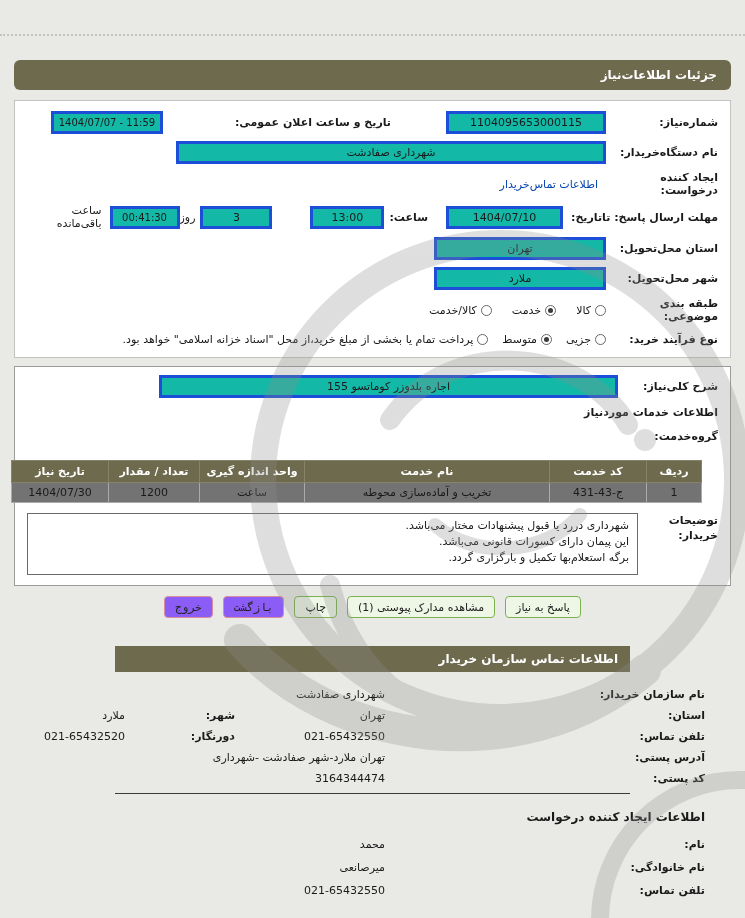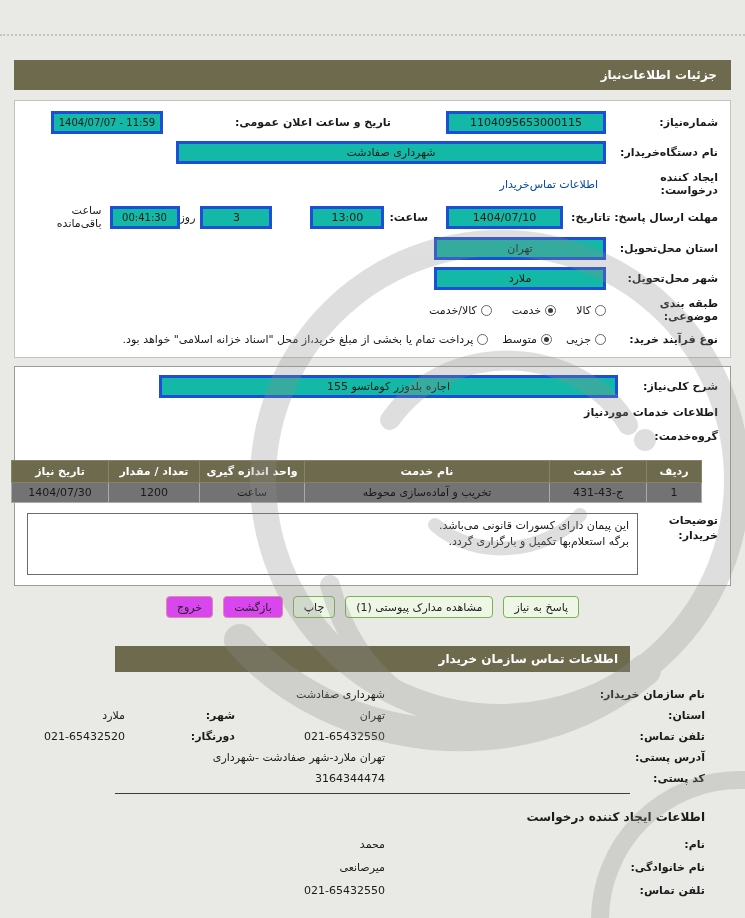--- a/index.html
+++ b/index.html
@@ -6,21 +6,21 @@
   body{
     width:745px;height:918px;position:relative;overflow:hidden;
     background:#e9e9e6;
     font-family:"DejaVu Sans",sans-serif;
     font-size:11px;color:#1a1a1a;direction:rtl;
   }
   .top-dotted{margin-top:34px;border-top:2px dotted #c4c4c4;height:0;}
   .title-bar{
     margin:24px 14px 0;height:30px;line-height:30px;
     background:#6e6a4e;color:#fff;font-weight:bold;font-size:12px;
-    padding:0 14px;box-sizing:border-box;
+    padding:0 14px;box-sizing:border-box;border-radius:6px;
   }
   .panel1{
     margin:10px 14px 0;background:#fff;border:1px solid #c2c2c2;
     padding:10px 12px 8px;box-sizing:border-box;
   }
   .panel2{
     margin:8px 14px 0;background:#fff;border:1px solid #9b9b9b;
     padding:8px 12px 10px;box-sizing:border-box;
   }
   .frow{display:flex;align-items:center;margin-bottom:7px;min-height:19px;}
@@ -71,21 +71,21 @@
     flex:1;border:1px solid #6b6b6b;background:#fff;min-height:52px;
     padding:4px 8px;text-align:right;
   }
   .note-line{line-height:16px;}
   .btn-row{display:flex;justify-content:center;gap:10px;margin-top:10px;}
   .btn{
     font-family:inherit;font-size:11px;border-radius:4px;padding:2px 10px;
     height:22px;cursor:pointer;color:#222;
   }
   .btn.green{background:#eef7e6;border:1px solid #79b24e;}
-  .btn.pink{background:#d946ef;border:1px solid #d890a0;}
+  .btn.pink{background:#8b5cf6;border:1px solid #d890a0;font-family:Liberation Mono, monospace;}
   .sec3-bar{
     margin:28px 115px 0;height:26px;line-height:26px;background:#6e6a4e;
     color:#fff;font-weight:bold;font-size:12px;padding:0 12px;box-sizing:border-box;
   }
   .contact-grid{margin:16px 40px 0 0;}
   .crow{display:grid;grid-template-columns:320px 150px 110px 130px;margin-bottom:8px;align-items:center;}
   .clabel{font-weight:bold;}
   .cvalue{white-space:nowrap;}
   .divider{margin:8px 115px 0;border-top:1px solid #3c3c3c;height:0;}
   .creator-title{margin:16px 40px 0 0;font-weight:bold;font-size:12px;}
@@ -210,20 +210,21 @@
           <td>ساعت</td>
           <td>1200</td>
           <td>1404/07/30</td>
         </tr>
       </tbody>
     </table>
 
   <div class="notes-row">
     <span class="flabel notes-label">توضیحات خریدار:</span>
     <div class="notes-box" id="notes-box">
+        <div class="note-line">شهرداری دررد یا قبول پیشنهادات مختار می‌باشد.</div>
         <div class="note-line">این پیمان دارای کسورات قانونی می‌باشد.</div>
         <div class="note-line">برگه استعلام‌بها تکمیل و بارگزاری گردد.</div>
       </div>
   </div>
 
 </div>
 
 <div class="btn-row">
   <button class="btn green">پاسخ به نیاز</button>
   <button class="btn green">مشاهده مدارک پیوستی (1)</button>

